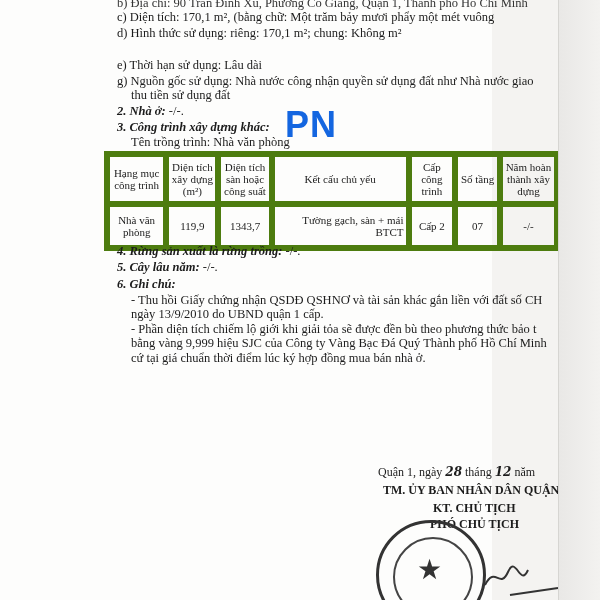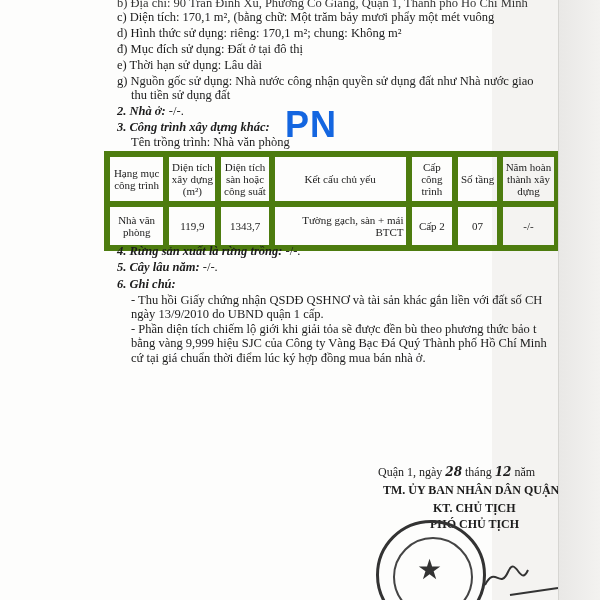--- a/index.html
+++ b/index.html
@@ -21,21 +21,20 @@
   .stamp .star{position:absolute;left:38px;top:30px;font-size:28px;color:#333;}
   .hand{font-family:"DejaVu Serif",serif;font-style:italic;font-weight:bold;}
 </style>
 </head>
 <body>
 
 <div class="page">
   <div class="line" style="top:-4px;color:#333">b) Địa chỉ: 90 Trần Đình Xu, Phường Cô Giang, Quận 1, Thành phố Hồ Chí Minh</div>
   <div class="line" style="top:10px">c) Diện tích:          170,1     m², (bằng chữ: Một trăm bảy mươi phẩy một mét vuông</div>
   <div class="line" style="top:26px">d) Hình thức sử dụng: riêng:   170,1          m²; chung:    Không         m²</div>
-  <div class="line" style="top:42px">đ) Mục đích sử dụng:  Đất ở tại đô thị</div>
   <div class="line" style="top:58px">e) Thời hạn sử dụng:  Lâu dài</div>
   <div class="line" style="top:74px">g) Nguồn gốc sử dụng:  Nhà nước công nhận quyền sử dụng đất như Nhà nước giao</div>
   <div class="line ind" style="top:88px">thu tiền sử dụng đất</div>
 
   <div class="line" style="top:104px"><span class="b">2. Nhà ở:</span><span> -/-.</span></div>
   <div class="line b" style="top:120px">3. Công trình xây dựng khác:</div>
   <div class="line ind" style="top:135px">Tên trồng trình:  Nhà văn phòng</div>
 
   <div class="pn">PN</div>
 

